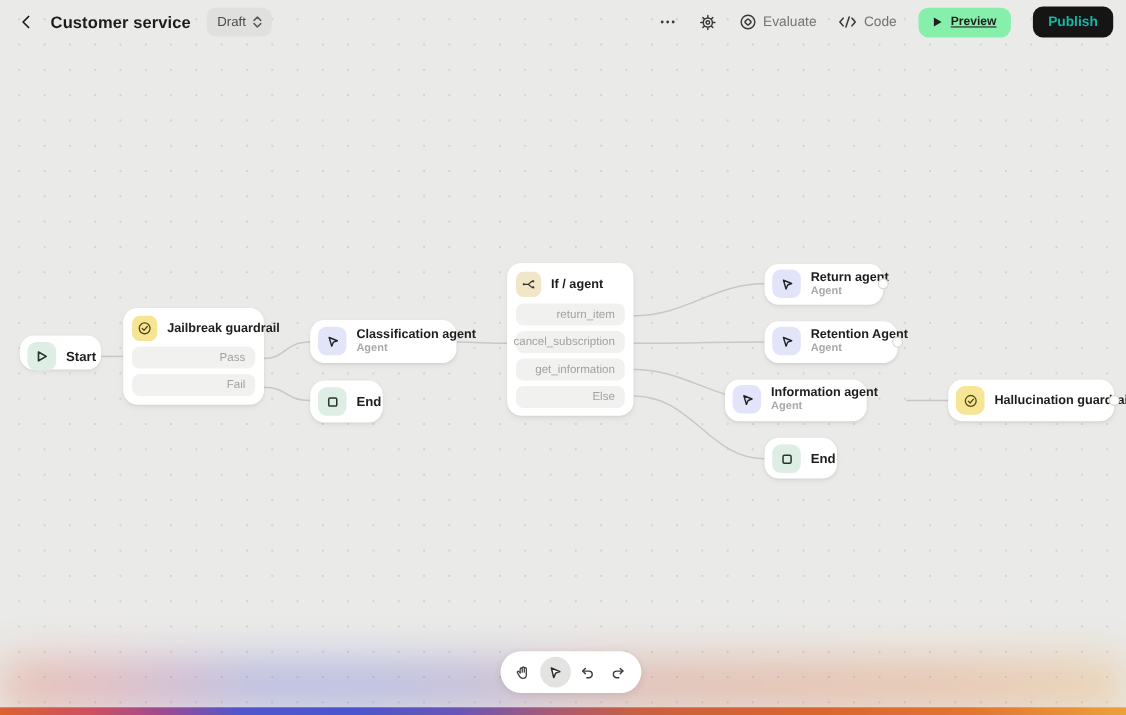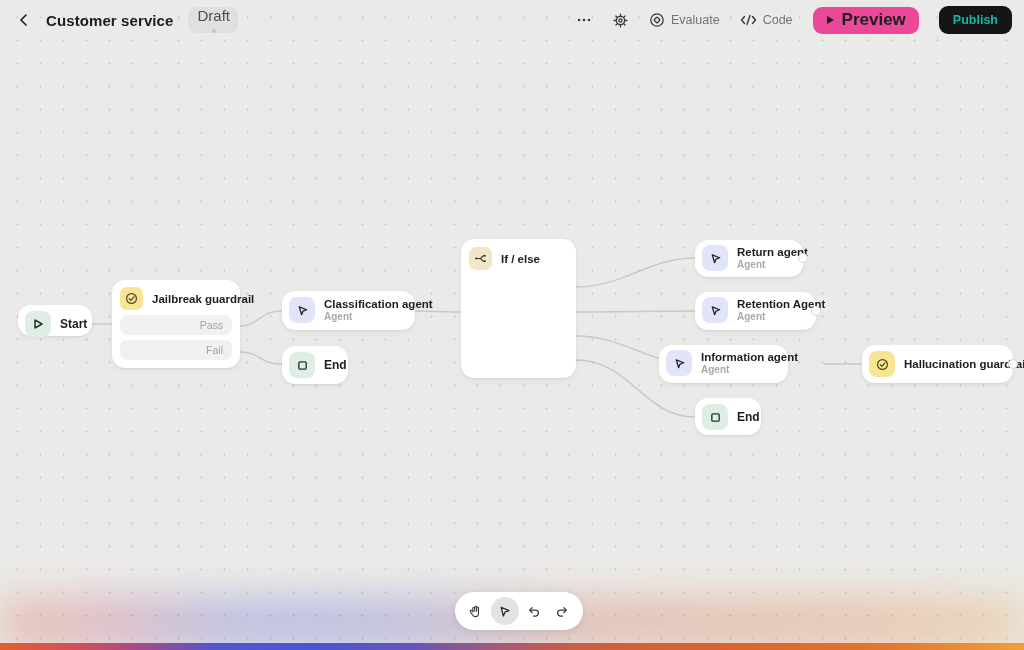--- a/index.html
+++ b/index.html
@@ -27,29 +27,29 @@
   }
   
   .topbar{
     position:absolute; top:0; left:0; right:0; height:40px;
     display:flex; align-items:center; padding:0 12px; gap:10px; z-index:30;
   }
   .back-btn{ width:24px; height:24px; display:flex; align-items:center; justify-content:center; cursor:pointer; }
   .app-title{ font-size:15px; font-weight:700; letter-spacing:.1px; margin-right:4px; }
   .draft-pill{
     background:#e0e0de; border-radius:8px; height:26px; padding:0 8px 0 10px;
-    display:flex; align-items:center; gap:5px; font-size:15px; color:#4c4c4a; cursor:pointer;flex-direction:column;
+    display:flex; align-items:center; gap:5px; font-size:12px; color:#4c4c4a; cursor:pointer;
   }
   .tb-spacer{ flex:1; }
   .tb-right{ display:flex; align-items:center; gap:20px; }
   .tb-iconbtn{ display:flex; align-items:center; gap:6px; font-size:12.5px; color:#737373; cursor:pointer; }
   .tb-iconbtn svg{ display:block; }
   .preview-btn{
-    background:#ec4899; border-radius:9px; height:27px; padding:0 13px;
-    display:flex; align-items:center; gap:7px; font-size:17px; font-weight:600; color:#1f1f1d; cursor:pointer;
+    background:#86efac; border-radius:9px; height:27px; padding:0 13px;
+    display:flex; align-items:center; gap:7px; font-size:11px; font-weight:600; color:#1f1f1d; cursor:pointer;text-decoration:underline;
   }
   .publish-btn{
     background:#151515; color:#14b8a6; border-radius:9px; height:28px; padding:0 14px;
     display:flex; align-items:center; font-size:12.5px; font-weight:600; cursor:pointer;justify-content:center;
   }
   
   .edges{ position:absolute; inset:0; z-index:1; }
   .node{
     position:absolute; background:#fff; border-radius:13px; z-index:10;
     box-shadow:0 1px 2px rgba(0,0,0,.05), 0 2px 6px rgba(0,0,0,.05);
@@ -230,21 +230,27 @@
     <div class="icon-sq small cream">
       <svg width="13" height="13" viewBox="0 0 14 14">
           <g fill="none" stroke="#3a3425" stroke-width="1.3" stroke-linecap="round">
             <path d="M2.5 7 H6 M6 7 C8.5 7 8.5 4 11 4 M6 7 C8.5 7 8.5 10 11 10"></path>
             <circle cx="11.6" cy="4" r="1.1" fill="#3a3425" stroke="none"></circle>
             <circle cx="11.6" cy="10" r="1.1" fill="#3a3425" stroke="none"></circle>
             <circle cx="2.4" cy="7" r="1.1" fill="#3a3425" stroke="none"></circle>
           </g>
         </svg>
     </div>
-    <div class="n-title">If / else</div>
+    <div class="n-title">If / agent</div>
+  </div>
+  <div class="chips">
+    <div class="chip">return_item</div>
+    <div class="chip">cancel_subscription</div>
+    <div class="chip">get_information</div>
+    <div class="chip">Else</div>
   </div>
 </div>
 
 <div class="node" style="left:695px; top:240px; width:108px; height:37px;">
   <div class="node-head" style="padding-top:5px;">
     <div class="icon-sq lavender">
       <svg width="13" height="13" viewBox="0 0 14 14">
           <path d="M3.5 3 L11.5 6.2 L7.6 7.6 L6 11.5 Z" fill="none" stroke="#23232b" stroke-width="1.4" stroke-linejoin="round"></path>
         </svg>
     </div>

